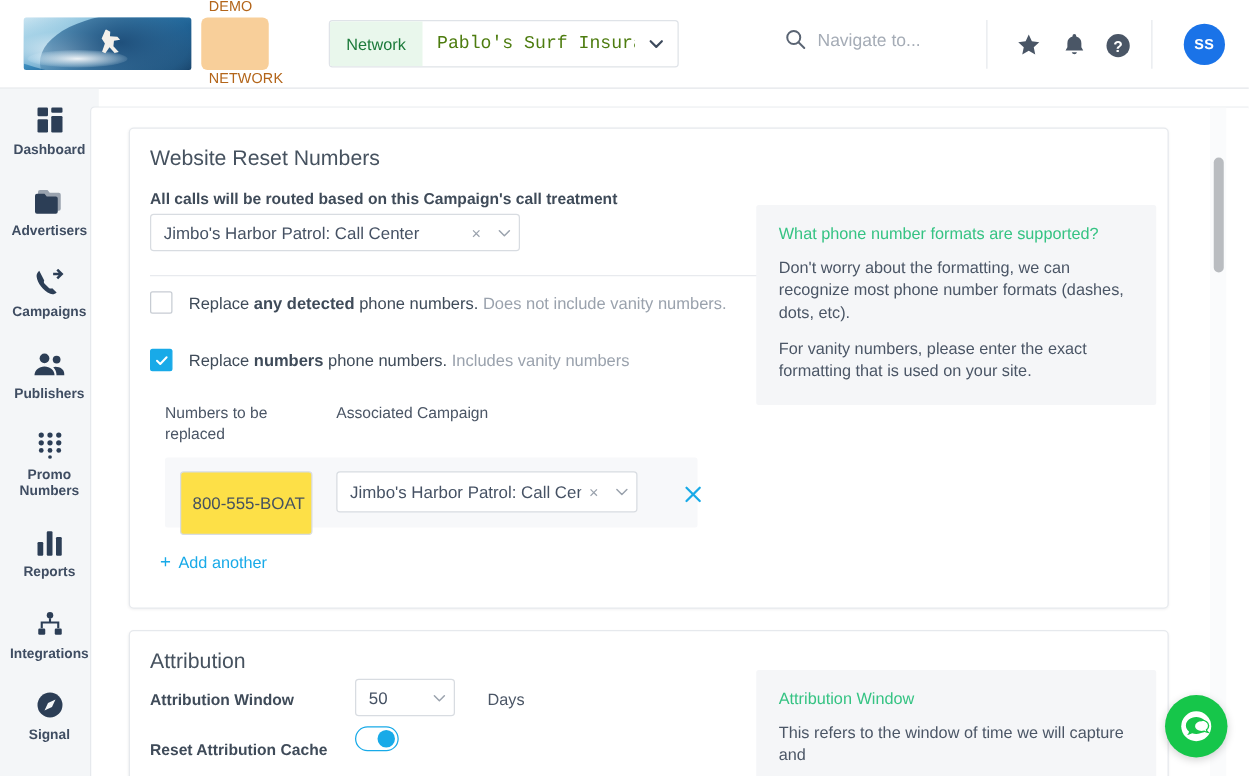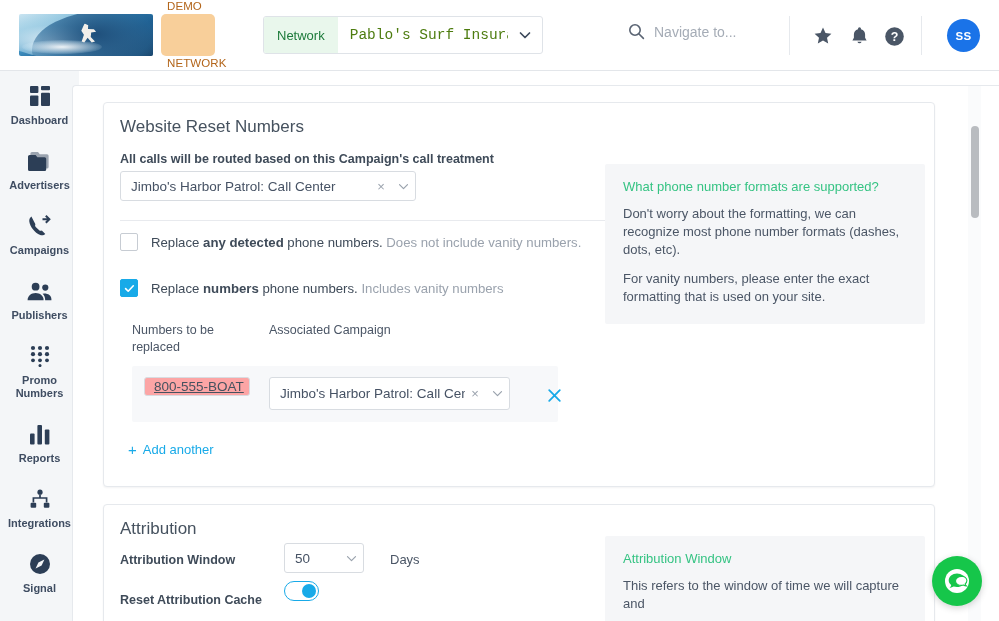--- a/index.html
+++ b/index.html
@@ -208,26 +208,25 @@
     position: absolute; font-size: 12.5px; color: #4b5666; line-height: 17px;
   }
 
   #repl-row {
     position: absolute; left: 28px; top: 263px;
     width: 426px; height: 56px; background: #f7f8fa;
     border-radius: 2px;
   }
   #repl-input {
     position: absolute; left: 12px; top: 11px;
-    width: 106px; height: 19px;
+    width: 106px; height: 51px;
     border: 1px solid #d8dce1; border-radius: 3px;
-    background: #fca5a5; font-size: 13.5px; color: #46525f;
+    background: #fde047; font-size: 13.5px; color: #46525f;
     padding: 0 0 0 9px; font-family: "Liberation Sans", sans-serif;
     outline: none;
-    text-decoration: underline;
   }
   #row-remove {
     position: absolute; left: 440px; top: 282px;
     width: 20px; height: 20px; color: #18aae8;
     display: flex; align-items: center; justify-content: center;
     cursor: pointer;
   }
   #add-another {
     position: absolute; left: 24px; top: 338px;
     color: #18aae8; font-size: 13px;

